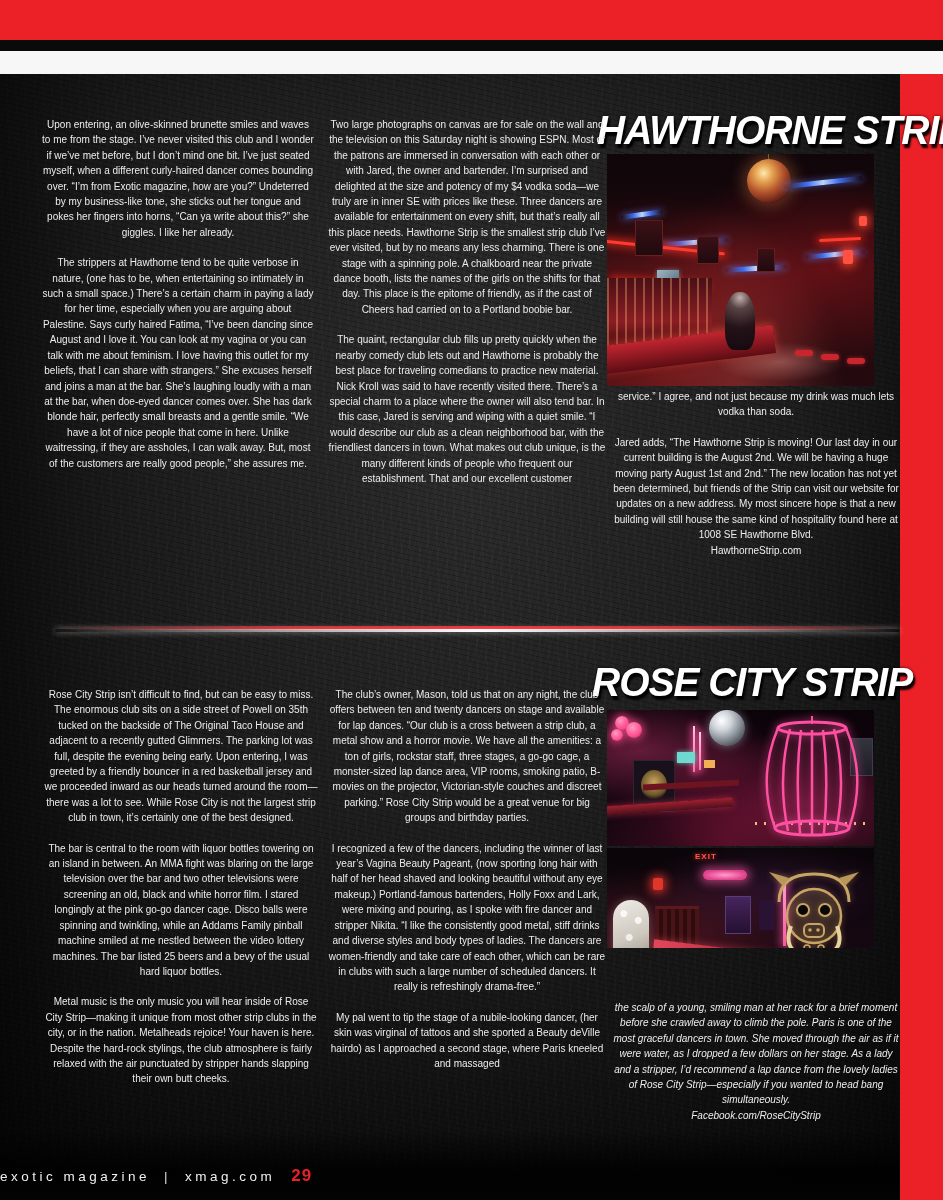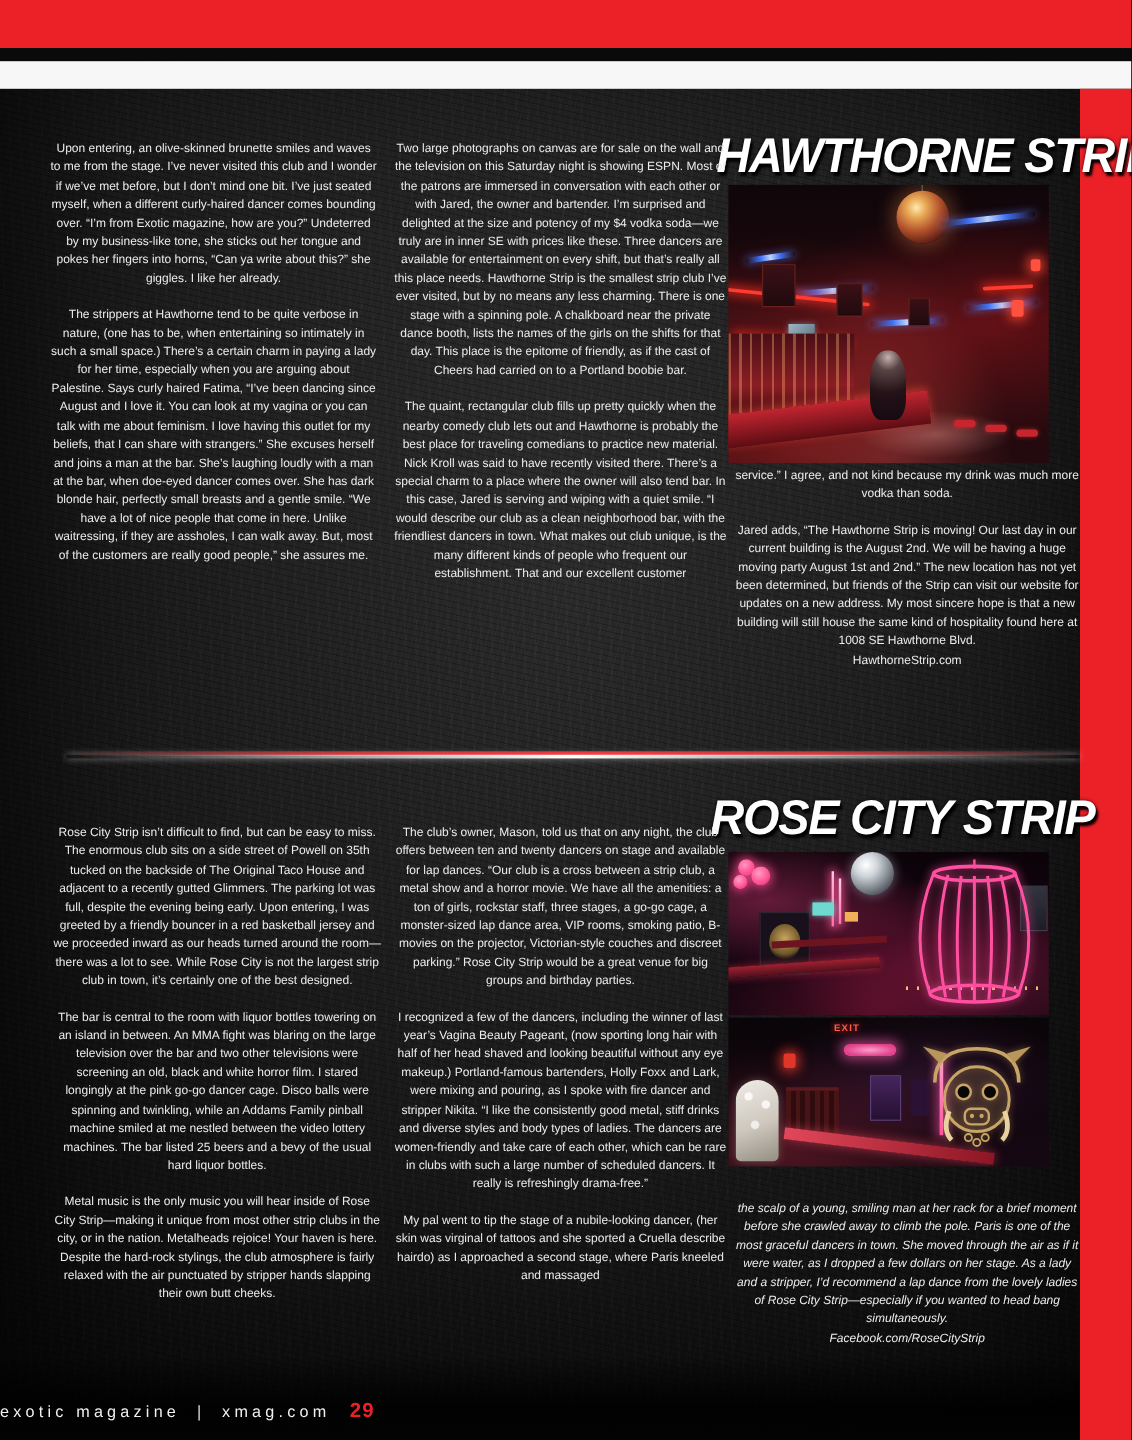--- a/index.html
+++ b/index.html
@@ -110,21 +110,21 @@
   .rc1-bar1{left:-6px;top:92px;width:132px;height:9px;transform:rotate(-4deg);
     background:linear-gradient(180deg,#a02030,#51101c);box-shadow:0 0 7px rgba(255,60,90,0.45);}
   .rc1-bar2{left:36px;top:72px;width:96px;height:6px;transform:rotate(-3deg);background:#6e1420;}
   .rc1-screen{left:243px;top:28px;width:21px;height:36px;border:1px solid #3c3c4a;
     background:linear-gradient(180deg,#34343f,#1c1c26);}
   .rc1-dots{left:148px;top:112px;width:112px;height:3px;
     background:repeating-linear-gradient(90deg,#ffd27f 0 2px, rgba(0,0,0,0) 2px 9px);opacity:.9;}
   .rc1-cage{left:148px;top:6px;filter:drop-shadow(0 0 4px rgba(255,80,160,0.8));}
 
   
-  .ph-rc2{left:607px;top:848px;width:267px;height:124px;
+  .ph-rc2{left:607px;top:848px;width:267px;height:100px;
     background:
       radial-gradient(ellipse at 20% 90%, rgba(200,50,70,0.3), rgba(0,0,0,0) 55%),
       radial-gradient(ellipse at 60% 40%, rgba(150,60,160,0.18), rgba(0,0,0,0) 55%),
       linear-gradient(180deg,#0a0508 0%,#120710 70%,#160812 100%);}
   .rc2-exit{left:88px;top:4px;font-size:8px;font-weight:bold;color:#ff5a4a;letter-spacing:1px;
     text-shadow:0 0 5px rgba(255,60,50,0.9);}
   .rc2-sconce{left:46px;top:30px;width:10px;height:12px;background:#e0362a;border-radius:2px;
     box-shadow:0 0 10px 3px rgba(255,60,50,0.7);}
   .rc2-lamp{left:96px;top:22px;width:44px;height:10px;border-radius:5px;
     background:radial-gradient(ellipse,#ff9ecb,#e0418b 70%);box-shadow:0 0 10px 3px rgba(255,90,170,0.6);}
@@ -194,21 +194,21 @@
 
   <div class="col" style="left:42px;top:117px;width:272px;">
     <p>Upon entering, an olive-skinned brunette smiles and waves to me from the stage. I’ve never visited this club and I wonder if we’ve met before, but I don’t mind one bit. I’ve just seated myself, when a different curly-haired dancer comes bounding over. “I’m from Exotic magazine, how are you?” Undeterred by my business-like tone, she sticks out her tongue and pokes her fingers into horns, “Can ya write about this?” she giggles. I like her already.</p>
     <p>The strippers at Hawthorne tend to be quite verbose in nature, (one has to be, when entertaining so intimately in such a small space.) There’s a certain charm in paying a lady for her time, especially when you are arguing about Palestine. Says curly haired Fatima, “I’ve been dancing since August and I love it. You can look at my vagina or you can talk with me about feminism. I love having this outlet for my beliefs, that I can share with strangers.” She excuses herself and joins a man at the bar. She’s laughing loudly with a man at the bar, when doe-eyed dancer comes over. She has dark blonde hair, perfectly small breasts and a gentle smile. “We have a lot of nice people that come in here. Unlike waitressing, if they are assholes, I can walk away. But, most of the customers are really good people,” she assures me.</p>
   </div>
   <div class="col" style="left:328px;top:117px;width:278px;">
     <p>Two large photographs on canvas are for sale on the wall and the television on this Saturday night is showing ESPN. Most of the patrons are immersed in conversation with each other or with Jared, the owner and bartender. I’m surprised and delighted at the size and potency of my $4 vodka soda—we truly are in inner SE with prices like these. Three dancers are available for entertainment on every shift, but that’s really all this place needs. Hawthorne Strip is the smallest strip club I’ve ever visited, but by no means any less charming. There is one stage with a spinning pole. A chalkboard near the private dance booth, lists the names of the girls on the shifts for that day. This place is the epitome of friendly, as if the cast of Cheers had carried on to a Portland boobie bar.</p>
     <p>The quaint, rectangular club fills up pretty quickly when the nearby comedy club lets out and Hawthorne is probably the best place for traveling comedians to practice new material. Nick Kroll was said to have recently visited there. There’s a special charm to a place where the owner will also tend bar. In this case, Jared is serving and wiping with a quiet smile. “I would describe our club as a clean neighborhood bar, with the friendliest dancers in town. What makes out club unique, is the many different kinds of people who frequent our establishment. That and our excellent customer</p>
   </div>
   <div class="col" style="left:610px;top:389px;width:292px;">
-    <p>service.” I agree, and not kind because my drink was much more vodka than soda.</p>
+    <p>service.” I agree, and not just because my drink was much lets vodka than soda.</p>
     <p class="tight">Jared adds, “The Hawthorne Strip is moving! Our last day in our current building is the August 2nd. We will be having a huge moving party August 1st and 2nd.” The new location has not yet been determined, but friends of the Strip can visit our website for updates on a new address. My most sincere hope is that a new building will still house the same kind of hospitality found here at 1008 SE Hawthorne Blvd.</p>
     <p class="tight site">HawthorneStrip.com</p>
   </div>
 
   <div class="divider">
     <div class="d-red"></div>
     <div class="d-white"></div>
   </div>
 
   <div class="headline" style="left:592px;top:660px;">ROSE CITY STRIP</div>
@@ -272,21 +272,21 @@
   </div>
 
   <div class="col" style="left:44px;top:687px;width:274px;">
     <p>Rose City Strip isn’t difficult to find, but can be easy to miss. The enormous club sits on a side street of Powell on 35th tucked on the backside of The Original Taco House and adjacent to a recently gutted Glimmers. The parking lot was full, despite the evening being early. Upon entering, I was greeted by a friendly bouncer in a red basketball jersey and we proceeded inward as our heads turned around the room—there was a lot to see. While Rose City is not the largest strip club in town, it’s certainly one of the best designed.</p>
     <p>The bar is central to the room with liquor bottles towering on an island in between. An MMA fight was blaring on the large television over the bar and two other televisions were screening an old, black and white horror film. I stared longingly at the pink go-go dancer cage. Disco balls were spinning and twinkling, while an Addams Family pinball machine smiled at me nestled between the video lottery machines. The bar listed 25 beers and a bevy of the usual hard liquor bottles.</p>
     <p>Metal music is the only music you will hear inside of Rose City Strip—making it unique from most other strip clubs in the city, or in the nation. Metalheads rejoice! Your haven is here. Despite the hard-rock stylings, the club atmosphere is fairly relaxed with the air punctuated by stripper hands slapping their own butt cheeks.</p>
   </div>
   <div class="col" style="left:328px;top:687px;width:278px;">
     <p>The club’s owner, Mason, told us that on any night, the club offers between ten and twenty dancers on stage and available for lap dances. “Our club is a cross between a strip club, a metal show and a horror movie. We have all the amenities: a ton of girls, rockstar staff, three stages, a go-go cage, a monster-sized lap dance area, VIP rooms, smoking patio, B-movies on the projector, Victorian-style couches and discreet parking.” Rose City Strip would be a great venue for big groups and birthday parties.</p>
     <p>I recognized a few of the dancers, including the winner of last year’s Vagina Beauty Pageant, (now sporting long hair with half of her head shaved and looking beautiful without any eye makeup.) Portland-famous bartenders, Holly Foxx and Lark, were mixing and pouring, as I spoke with fire dancer and stripper Nikita. “I like the consistently good metal, stiff drinks and diverse styles and body types of ladies. The dancers are women-friendly and take care of each other, which can be rare in clubs with such a large number of scheduled dancers. It really is refreshingly drama-free.”</p>
-    <p>My pal went to tip the stage of a nubile-looking dancer, (her skin was virginal of tattoos and she sported a Cruella describe hairdo) as I approached a second stage, where Paris kneeled and massaged</p>
+    <p>My pal went to tip the stage of a nubile-looking dancer, (her skin was virginal of tattoos and she sported a Beauty deVille hairdo) as I approached a second stage, where Paris kneeled and massaged</p>
   </div>
   <div class="col" style="left:610px;top:1000px;width:292px;font-style:italic;">
     <p class="tight">the scalp of a young, smiling man at her rack for a brief moment before she crawled away  to climb the pole. Paris is one of the most graceful dancers in town.  She moved through the air as if it were water, as I dropped a few dollars on her stage. As a lady and a stripper, I’d recommend a lap dance from the lovely ladies of Rose City Strip—especially if you wanted to head bang simultaneously.</p>
     <p class="tight site">Facebook.com/RoseCityStrip</p>
   </div>
 
   <div class="footer-shade"></div>
   <div class="footer">
     <span>exotic magazine</span><span class="sep">|</span><span>xmag.com</span><span class="pagenum">29</span>
   </div>

